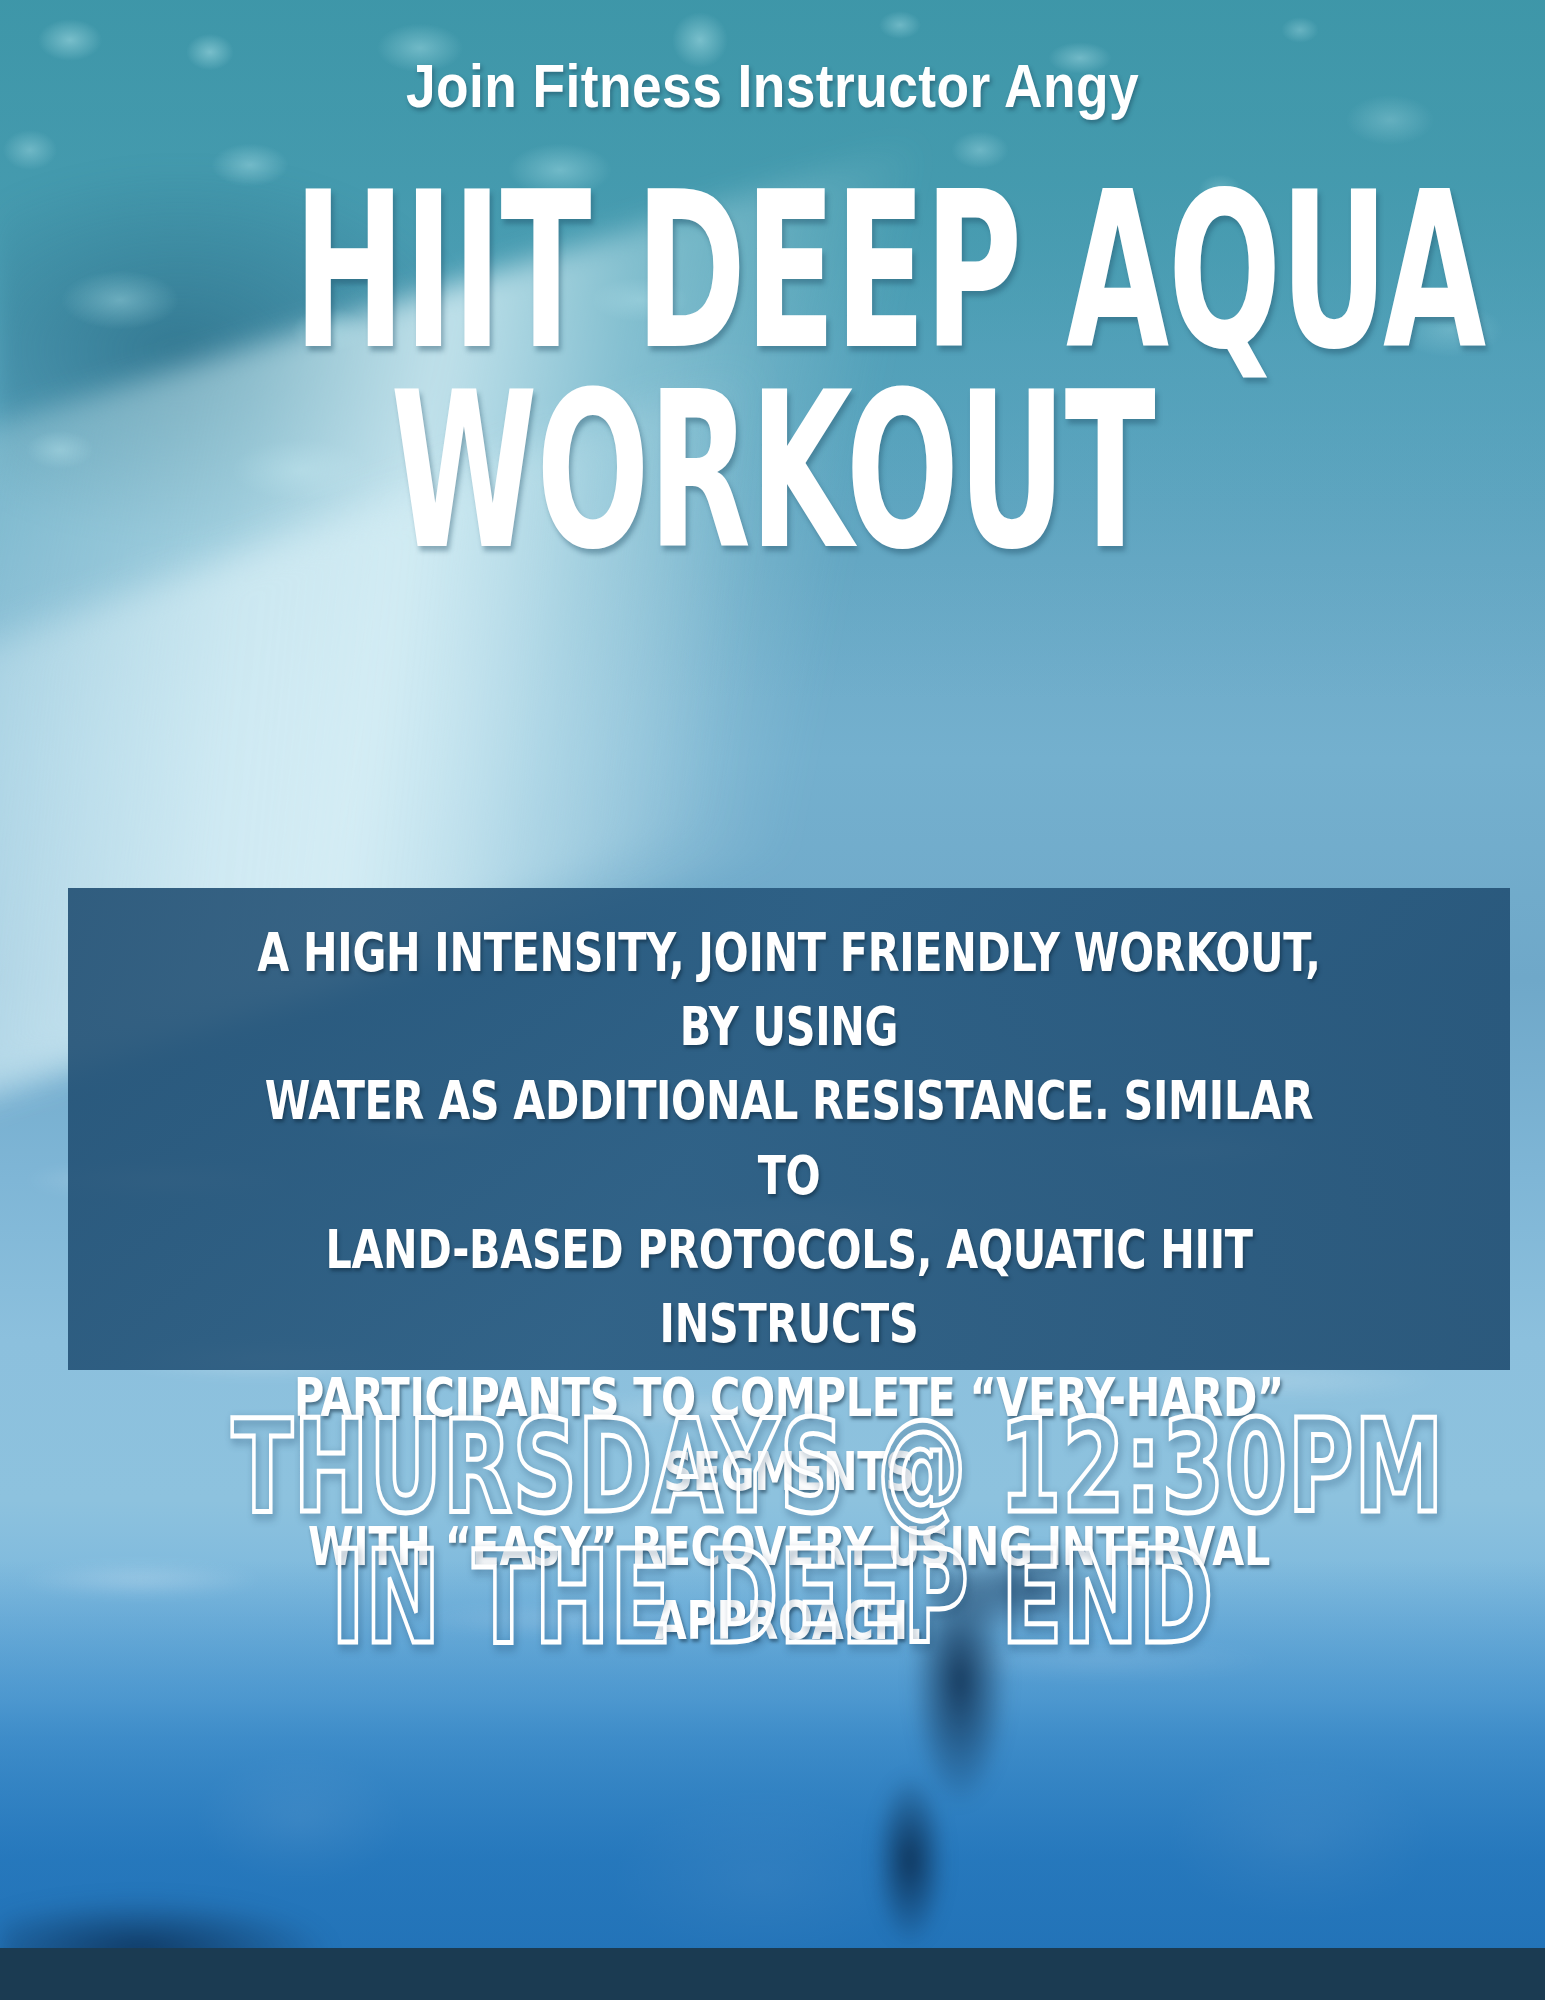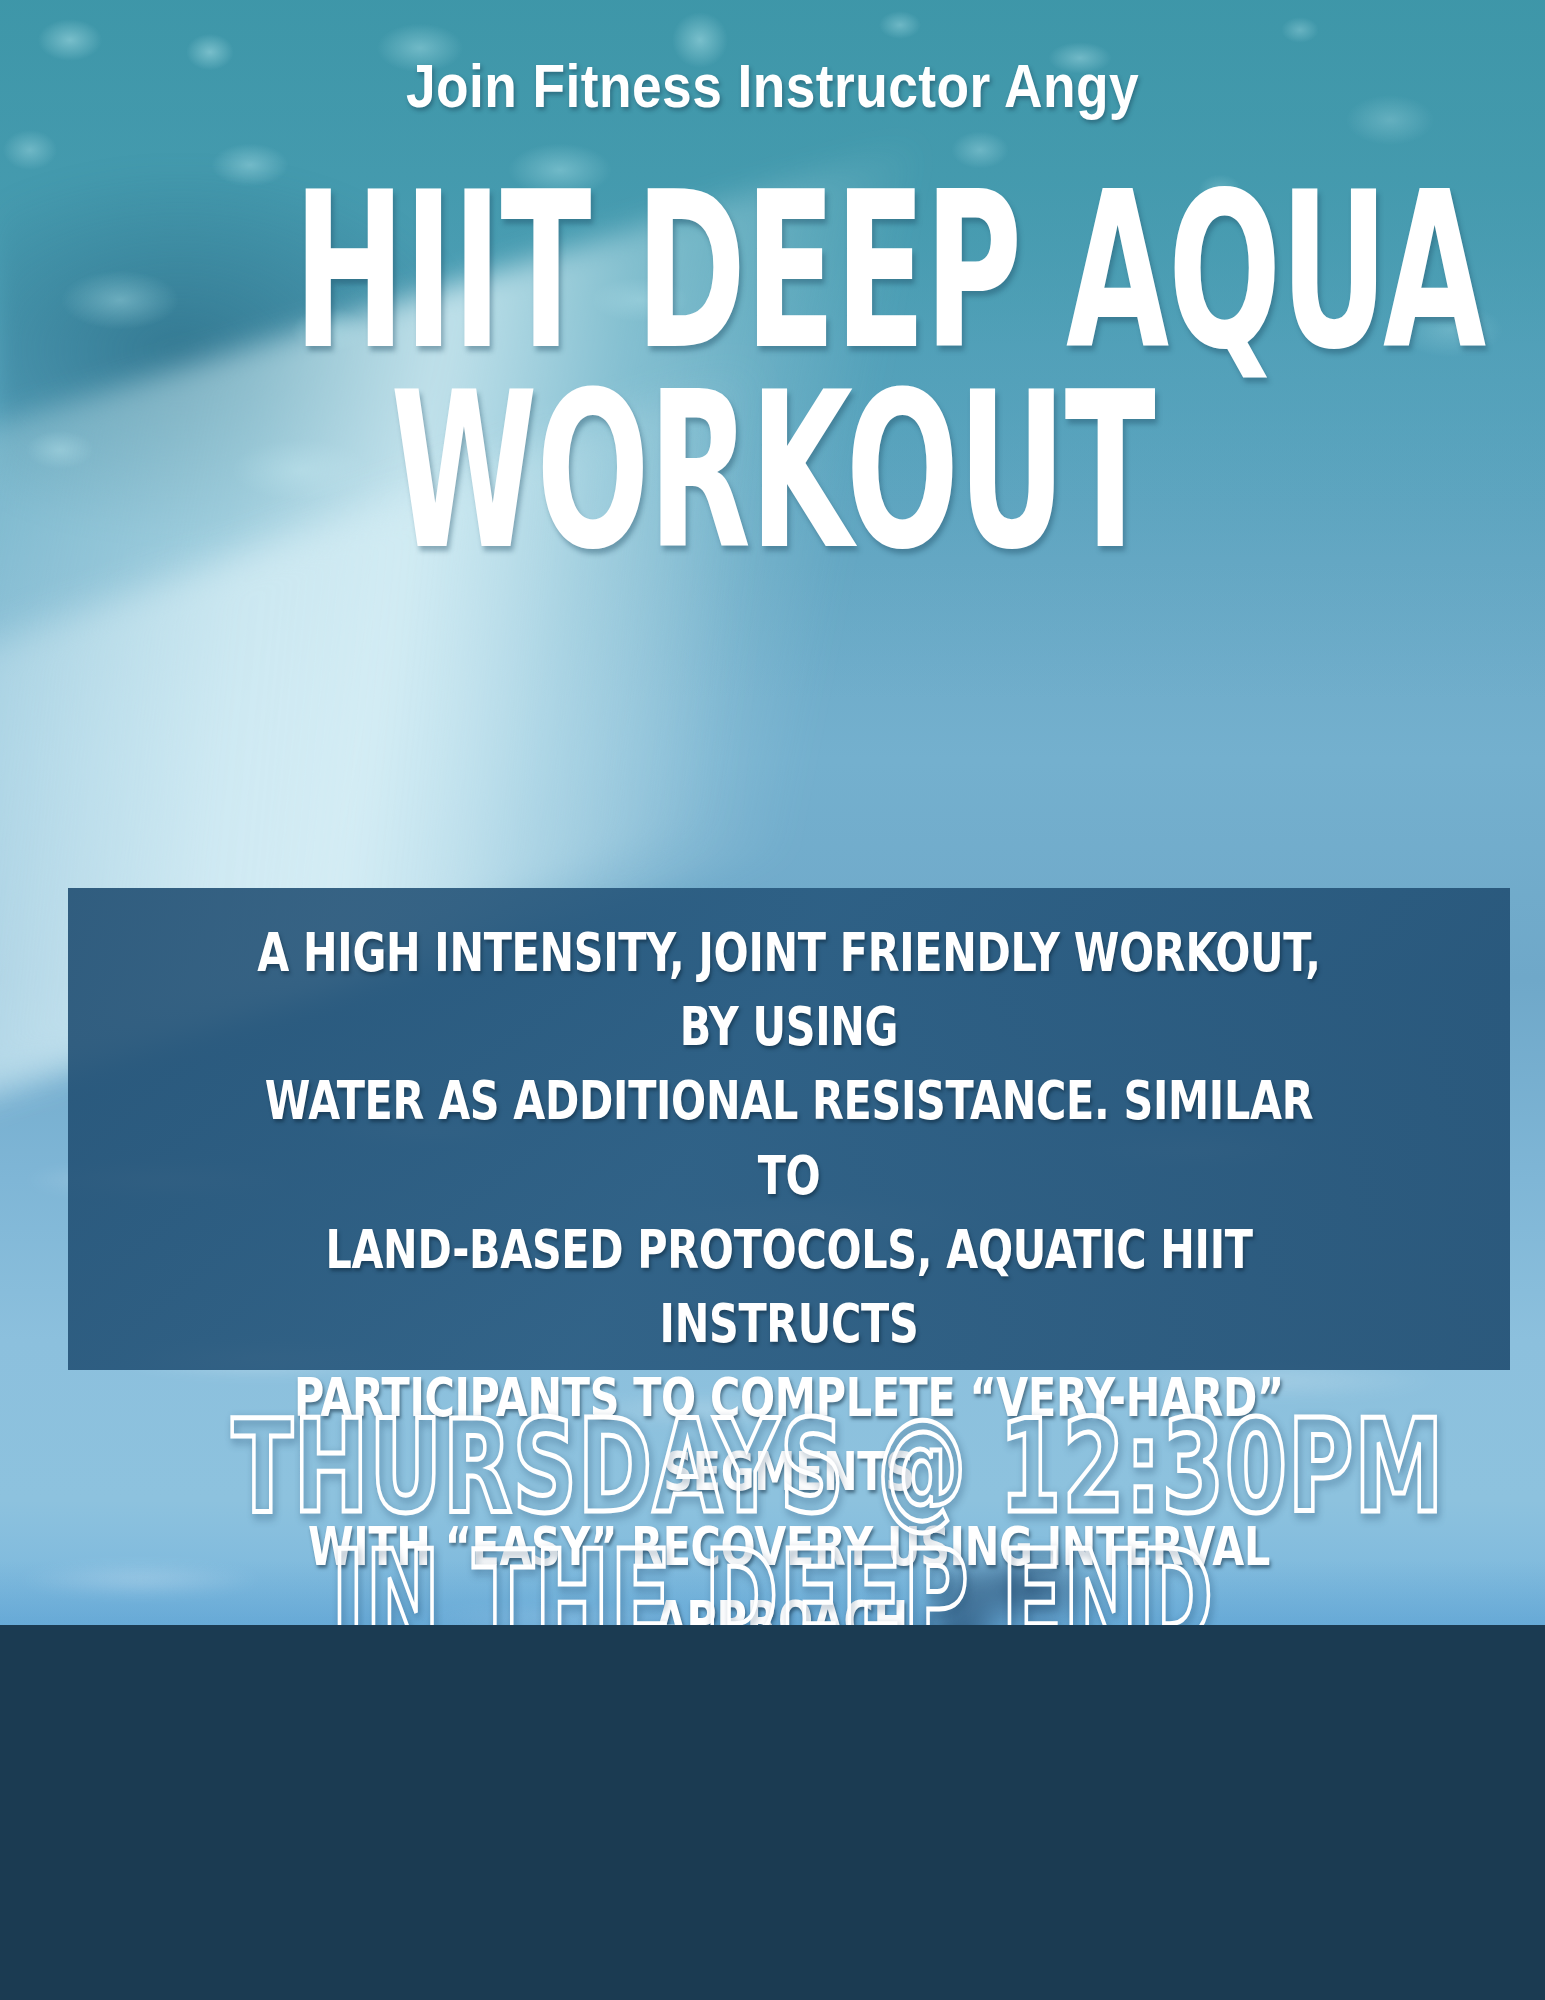--- a/index.html
+++ b/index.html
@@ -3,21 +3,21 @@
 <meta charset="utf-8">
 <style>
   html, body {
     margin: 0;
     padding: 0;
     background: #1b3b52;
   }
   .poster {
     position: relative;
     width: 1545px;
-    height: 1625px;
+    height: 1948px;
     overflow: hidden;
     font-family: "Liberation Sans", sans-serif;
     background: #3f93a6;
     text-decoration: underline;
   }
 
   
   .bg-base {
     position: absolute;
     inset: 0;

